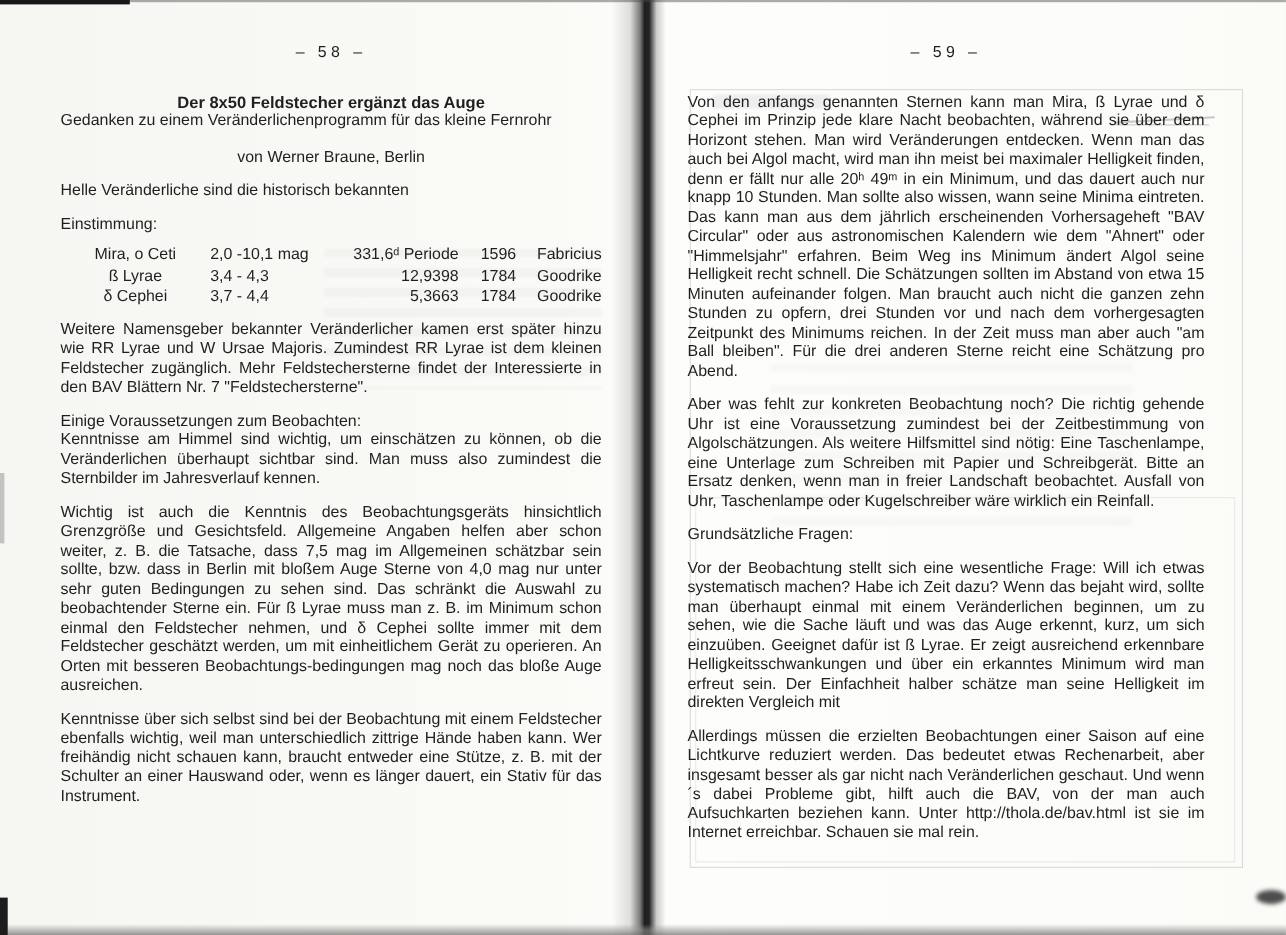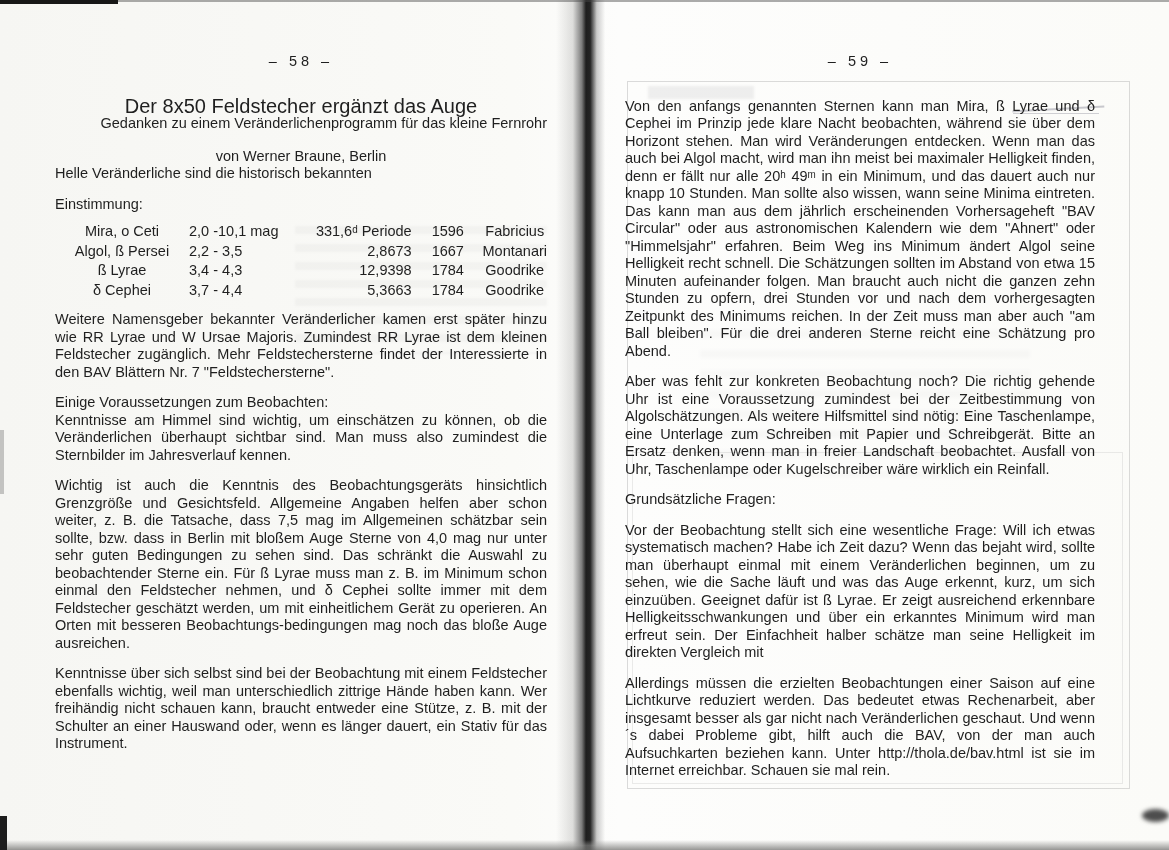--- a/index.html
+++ b/index.html
@@ -2,27 +2,27 @@
 <html><head>
 <meta charset="utf-8">
 <style>
   html,body { margin:0; padding:0; background:#e9e9e7; }
   .scan {
     position:relative; width:1169px; height:850px; overflow:hidden;
     background:linear-gradient(90deg,#f6f6f3 0%,#fafaf7 44%,#fdfdfc 53%,#fbfbf8 100%);
     font-family:"Liberation Sans","DejaVu Sans",sans-serif;
     color:#1f1f1f; font-size:14.5px; line-height:17.5px;
   }
-  .page { position:absolute; top:53px; }
+  .page { position:absolute; top:40px; }
   .page-left  { left:55px;  width:492px; }
   .page-right { left:625px; width:470px; }
   .pageno { text-align:center; letter-spacing:4px; margin-bottom:27px; }
-  .title { text-align:center; font-weight:normal; font-size:20px; }
-  .subtitle { text-align:right; margin-bottom:15px; }
-  .byline { text-align:center; }
+  .title { text-align:center; font-weight:bold; font-size:15px; }
+  .subtitle { text-align:left; margin-bottom:15px; }
+  .byline { text-align:center; margin-bottom:13px; }
   .para { margin:0 0 13px 0; text-align:justify; }
   .lead { text-align:left; }
   .gap-top { margin-top:13px; }
   .star-table { border-collapse:collapse; width:100%; margin:9px 0 11px 0; }
   .star-table td { padding:1px 0; vertical-align:top; }
   .c-name  { width:142px; text-align:center; }
   .c-range { width:100px; text-align:left; }
   .c-period{ width:135px; text-align:right; padding-right:6px !important; }
   .c-year  { width:46px;  text-align:left; padding-left:14px !important; }
   .c-disc  { text-align:center; padding-left:6px !important; }
@@ -81,27 +81,20 @@
     <table class="star-table">
       <tbody>
         <tr>
           <td class="c-name">Mira, o Ceti</td>
           <td class="c-range">2,0 -10,1 mag</td>
           <td class="c-period">331,6ᵈ Periode</td>
           <td class="c-year">1596</td>
           <td class="c-disc">Fabricius</td>
         </tr>
         <tr>
-          <td class="c-name">Algol, ß Persei</td>
-          <td class="c-range">2,2 - 3,5</td>
-          <td class="c-period">2,8673</td>
-          <td class="c-year">1667</td>
-          <td class="c-disc">Montanari</td>
-        </tr>
-        <tr>
           <td class="c-name">ß Lyrae</td>
           <td class="c-range">3,4 - 4,3</td>
           <td class="c-period">12,9398</td>
           <td class="c-year">1784</td>
           <td class="c-disc">Goodrike</td>
         </tr>
         <tr>
           <td class="c-name">δ Cephei</td>
           <td class="c-range">3,7 - 4,4</td>
           <td class="c-period">5,3663</td>

